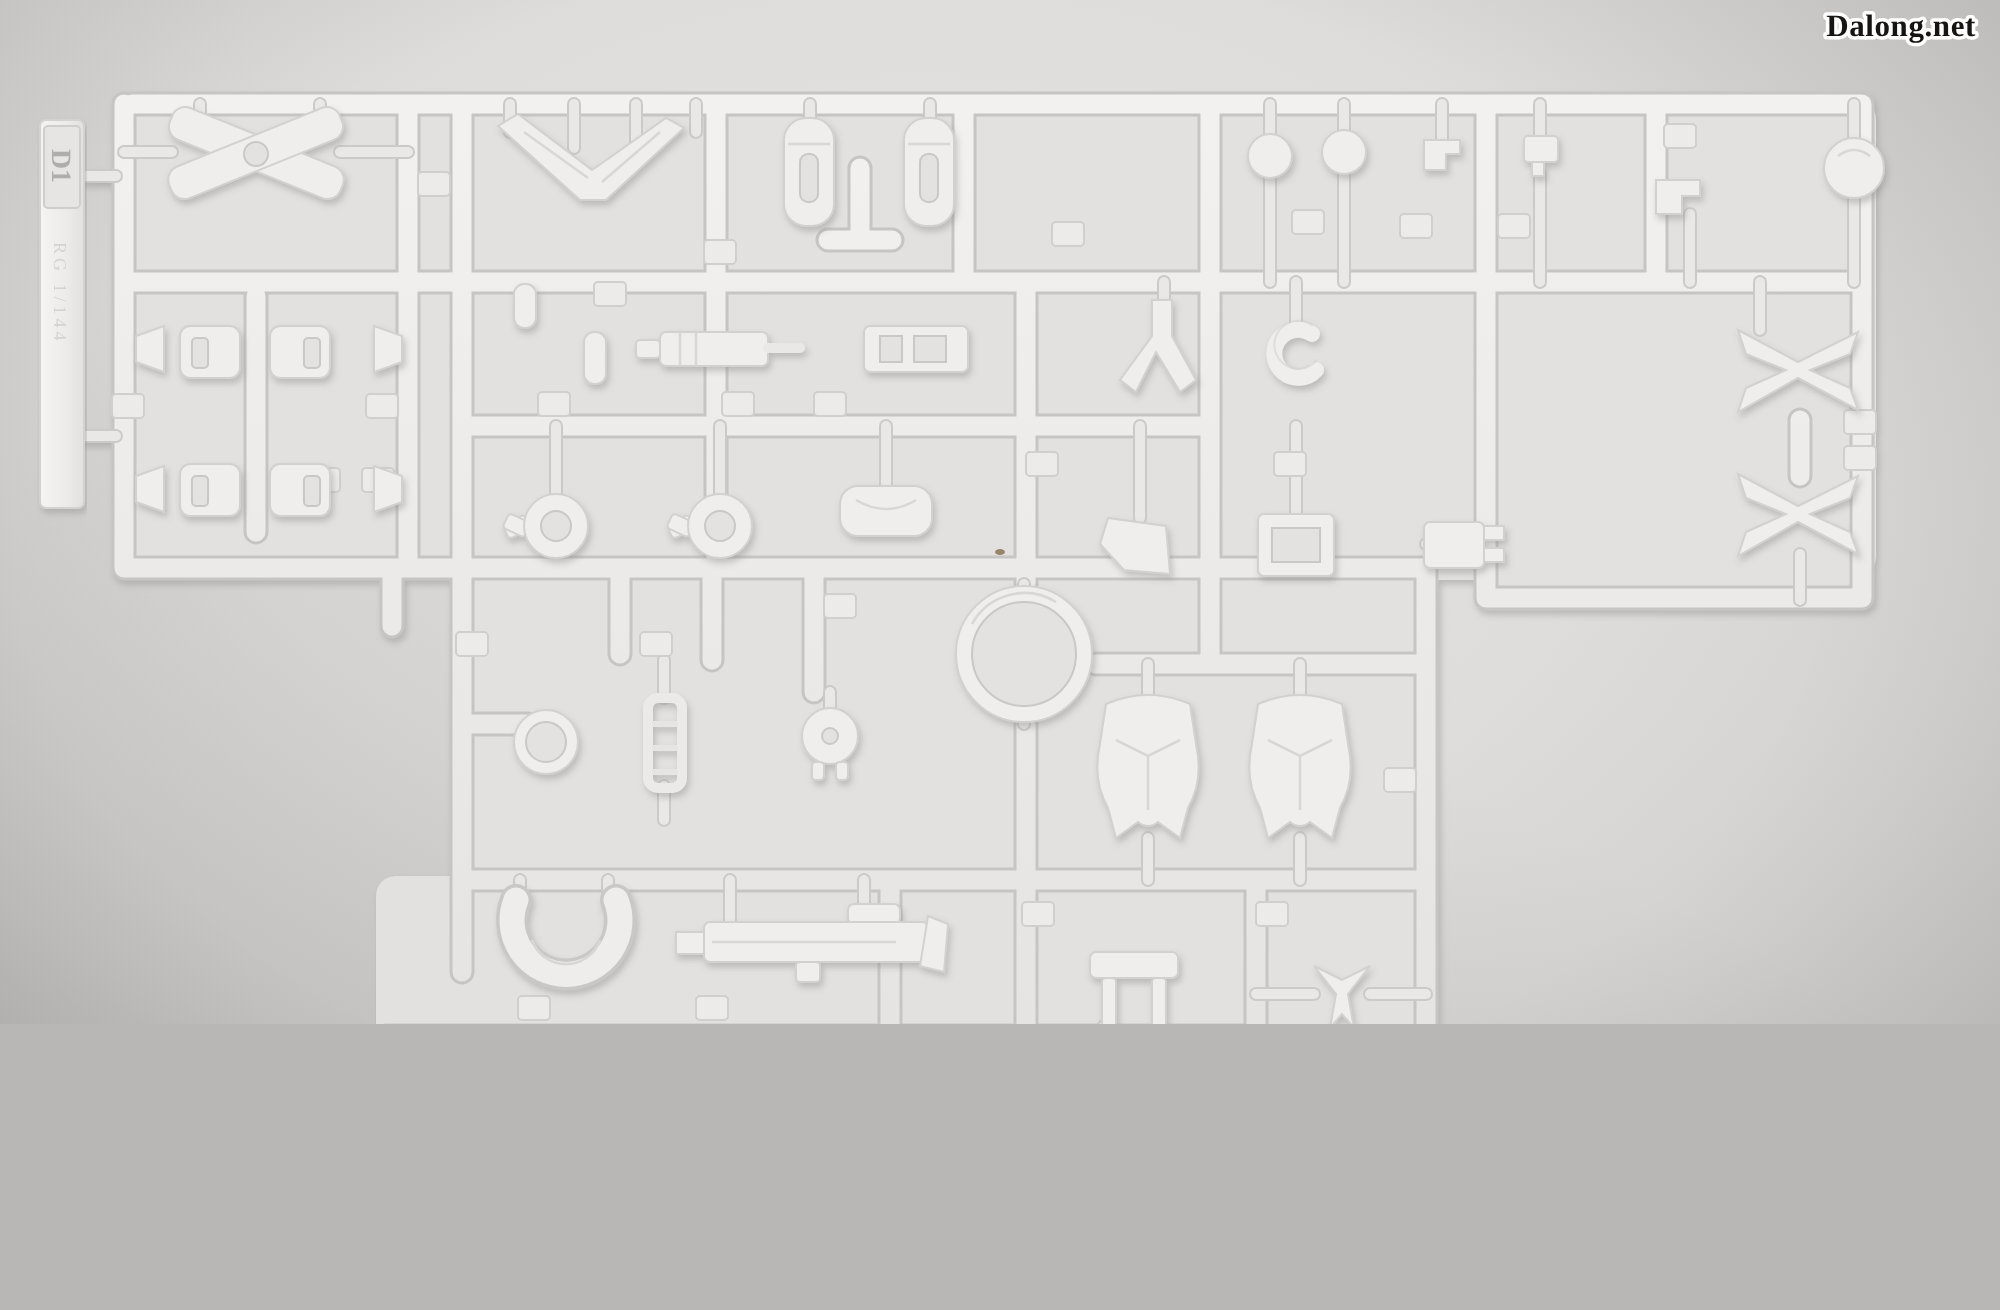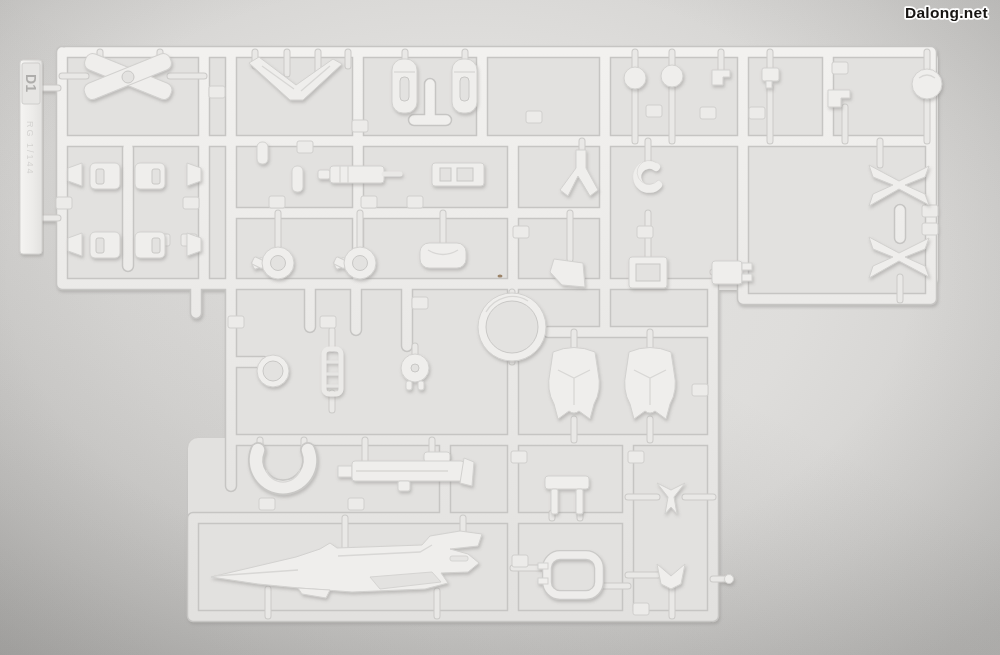--- a/index.html
+++ b/index.html
@@ -1,18 +1,18 @@
 <!DOCTYPE html>
 <html><head>
 <meta charset="utf-8">
 <style>
   html,body{margin:0;padding:0;background:#b8b7b5;}
-  .scene{position:relative;width:1000px;height:655px;overflow:hidden;
+  .scene{position:relative;width:1000px;height:512px;overflow:hidden;
          background:radial-gradient(ellipse 760px 520px at 46% 42%, #e5e4e2 0%, #dedddb 45%, #d2d1cf 74%, #c2c1bf 100%);
-         font-family:Liberation Sans, sans-serif;}
+         font-family:Liberation Serif, serif;}
   svg{position:absolute;left:0;top:0;}
   .railO{fill:none;stroke:#c6c5c3;stroke-width:12.5;stroke-linecap:round;stroke-linejoin:round;}
   .railF{fill:none;stroke:url(#railGrad);stroke-width:9.5;stroke-linecap:round;stroke-linejoin:round;}
   .gateO{fill:none;stroke:#cbcac8;stroke-width:7;stroke-linecap:round;}
   .gateF{fill:none;stroke:#e9e8e6;stroke-width:5;stroke-linecap:round;}
   .part{fill:#efeeec;stroke:#d2d1cf;stroke-width:1;}
   .hole{fill:#e3e2e0;stroke:#c9c8c6;stroke-width:1;}
   .detail{fill:none;stroke:#d8d7d5;stroke-width:1.3;}
   .tab{fill:#ecebe9;stroke:#d0cfcd;stroke-width:1;}
   .thickO{fill:none;stroke:#c9c8c6;stroke-width:16;stroke-linecap:round;}

